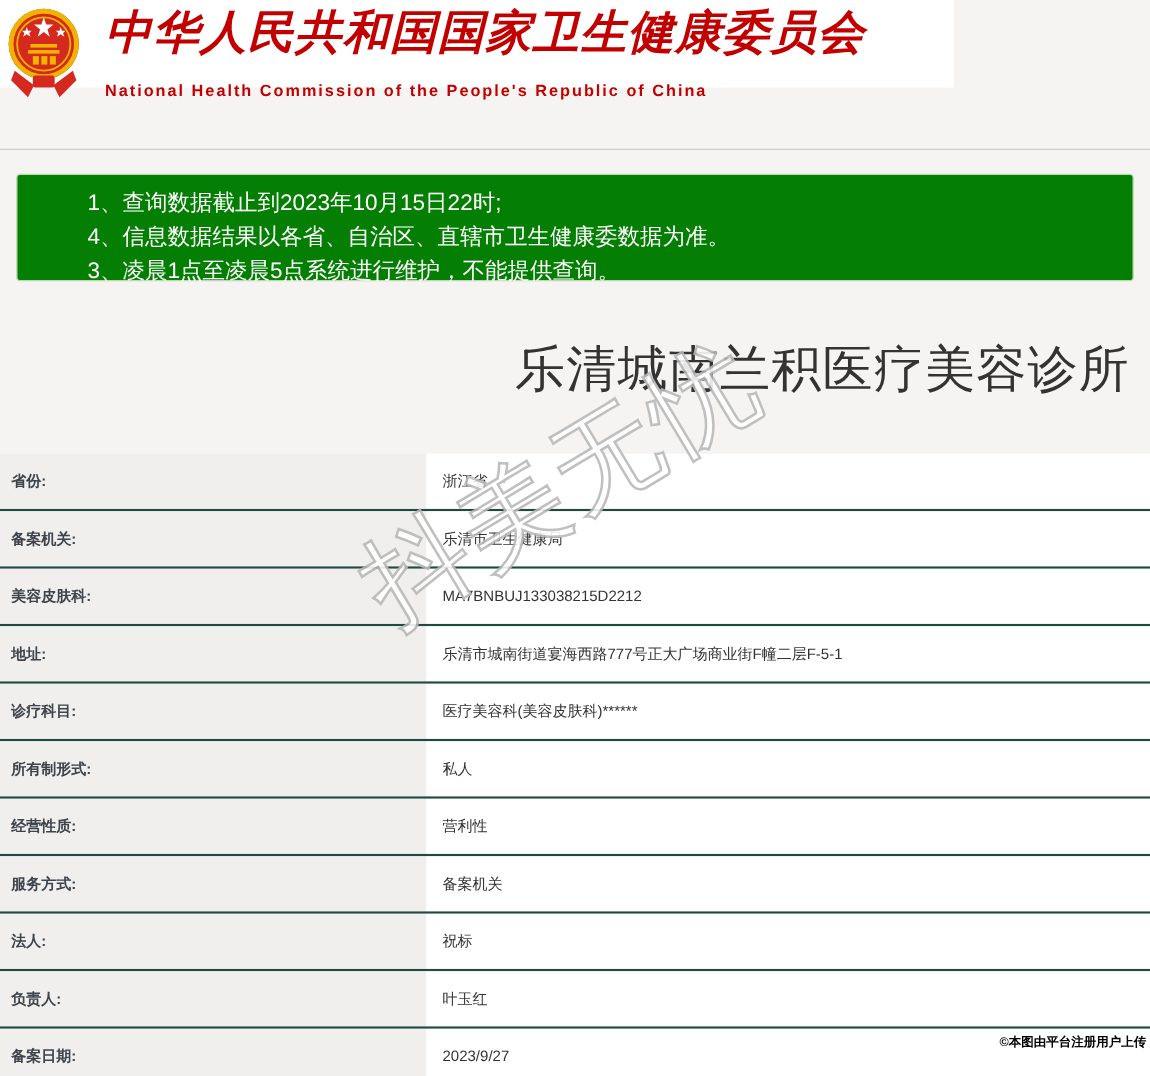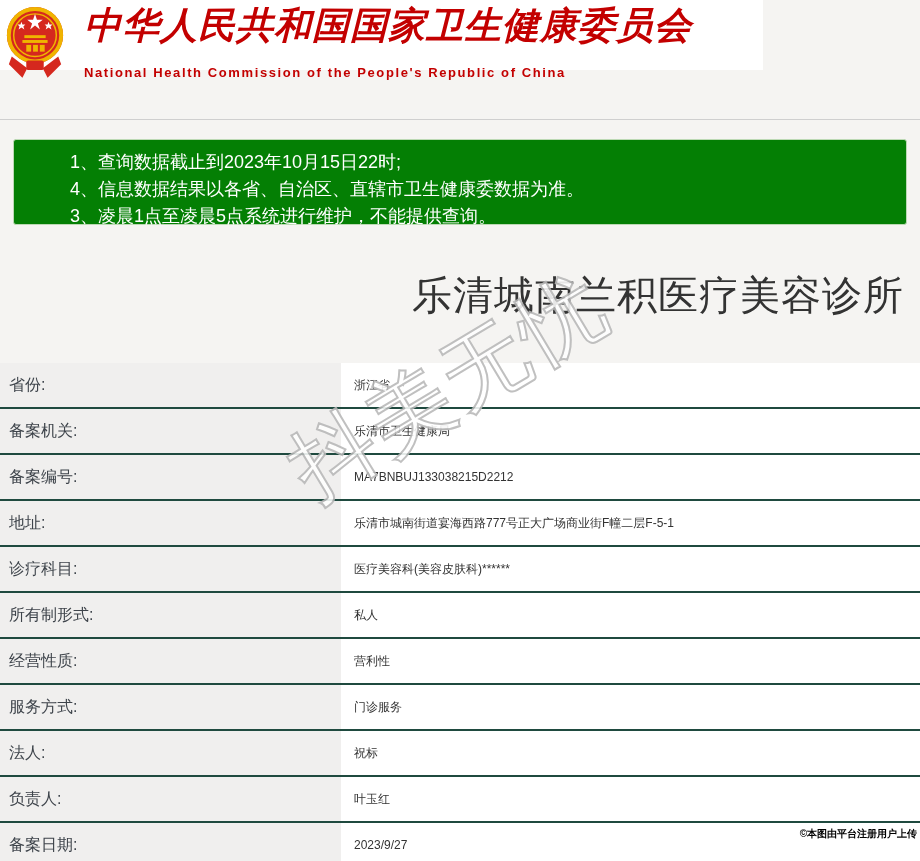--- a/index.html
+++ b/index.html
@@ -55,21 +55,21 @@
   
   .table { left: 0; top: 363px; width: 920px; z-index: 1; }
   .row {
     display: flex; height: 44px;
     border-bottom: 2px solid var(--row_line, #1f4a3f);
   }
   .cell-label {
     width: 341px; box-sizing: border-box;
     background: var(--label_bg, #f0efee);
     padding-left: 9px;
-    font-size: 16px; font-weight: normal;
+    font-size: 12px; font-weight: bold;
     color: var(--label_text, #3e444b);
     line-height: 44px; white-space: nowrap;
   }
   .cell-value {
     flex: 1; background: #ffffff;
     padding-left: 13px;
     font-size: 12px; color: var(--text_dark, #333);
     line-height: 44px; white-space: nowrap;
   }
 
@@ -133,42 +133,42 @@
 <div class="abs table">
     <div class="row">
       <div class="cell-label">省份:</div>
       <div class="cell-value">浙江省</div>
     </div>
     <div class="row">
       <div class="cell-label">备案机关:</div>
       <div class="cell-value">乐清市卫生健康局</div>
     </div>
     <div class="row">
-      <div class="cell-label">备案编号:</div>
+      <div class="cell-label">美容皮肤科:</div>
       <div class="cell-value">MA7BNBUJ133038215D2212</div>
     </div>
     <div class="row">
       <div class="cell-label">地址:</div>
       <div class="cell-value">乐清市城南街道宴海西路777号正大广场商业街F幢二层F-5-1</div>
     </div>
     <div class="row">
       <div class="cell-label">诊疗科目:</div>
       <div class="cell-value">医疗美容科(美容皮肤科)******</div>
     </div>
     <div class="row">
       <div class="cell-label">所有制形式:</div>
       <div class="cell-value">私人</div>
     </div>
     <div class="row">
       <div class="cell-label">经营性质:</div>
       <div class="cell-value">营利性</div>
     </div>
     <div class="row">
       <div class="cell-label">服务方式:</div>
-      <div class="cell-value">门诊服务</div>
+      <div class="cell-value">备案机关</div>
     </div>
     <div class="row">
       <div class="cell-label">法人:</div>
       <div class="cell-value">祝标</div>
     </div>
     <div class="row">
       <div class="cell-label">负责人:</div>
       <div class="cell-value">叶玉红</div>
     </div>
     <div class="row">

